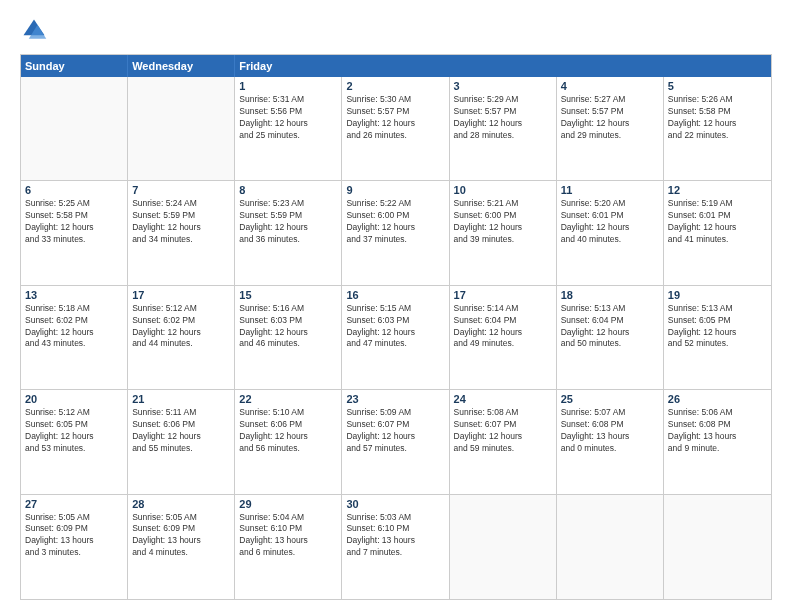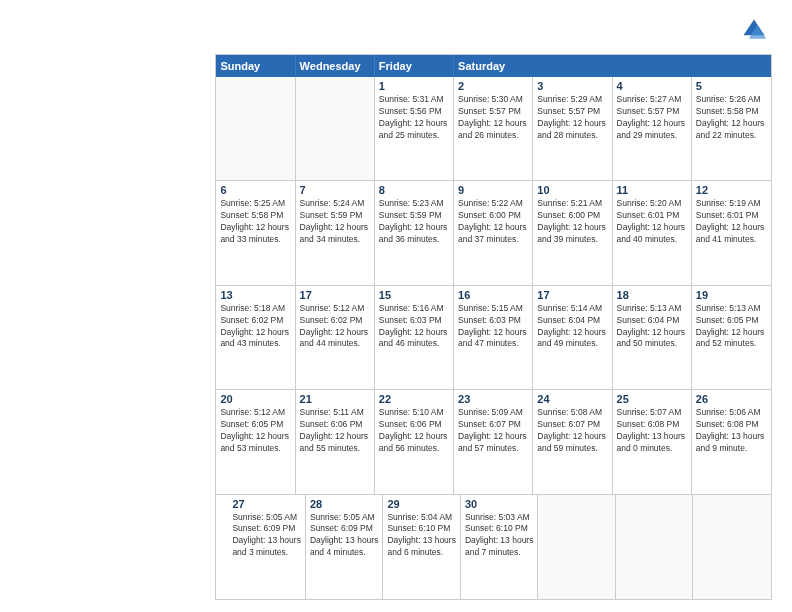--- a/index.html
+++ b/index.html
@@ -9,21 +9,20 @@
       font-family: Arial, sans-serif;
       background: #fff;
       overflow: hidden;
     }
     .page {
       width: 792px;
       height: 612px;
       padding: 16px 20px 12px 20px;
       display: flex;
       flex-direction: column;
-      align-items: flex-end;
     }
     .header {
       display: flex;
       justify-content: space-between;
       align-items: flex-start;
       margin-bottom: 10px;
     }
     .logo {
       display: flex;
       align-items: center;
@@ -78,21 +77,21 @@
     .cal-body {
       flex: 1;
       display: grid;
       grid-template-rows: repeat(5, 1fr);
     }
     .cal-week {
       display: grid;
       grid-template-columns: repeat(7, 1fr);
       border-bottom: 1px solid #ccc;
     }
-    .cal-week:last-child { border-bottom: none; margin-left: 12px; }
+    .cal-week:last-child { border-bottom: none; }
     .cal-cell {
       border-right: 1px solid #ccc;
       padding: 3px 4px;
       font-size: 9px;
       color: #333;
       background: #fff;
       vertical-align: top;
       min-height: 0;
     }
     .cal-cell:last-child { border-right: none; }
@@ -130,21 +129,20 @@
       <div class="main-title"></div>
       <div class="subtitle"></div>
     </div>
   </div>
 
   <div class="calendar">
     <div class="cal-header" id="cal-header">
         <div class="cal-header-cell">Sunday</div>
         <div class="cal-header-cell">Wednesday</div>
         <div class="cal-header-cell">Friday</div>
-        <div class="cal-header-cell">Saturday</div>
       </div>
     <div class="cal-body" id="cal-body">
         <div class="cal-week">
           <div class="cal-cell empty"></div>
           <div class="cal-cell empty"></div>
           <div class="cal-cell">
             <span class="day-num">1</span>
             <span class="cell-line">Sunrise: 5:31 AM</span>
             <span class="cell-line">Sunset: 5:56 PM</span>
             <span class="cell-line">Daylight: 12 hours</span>

